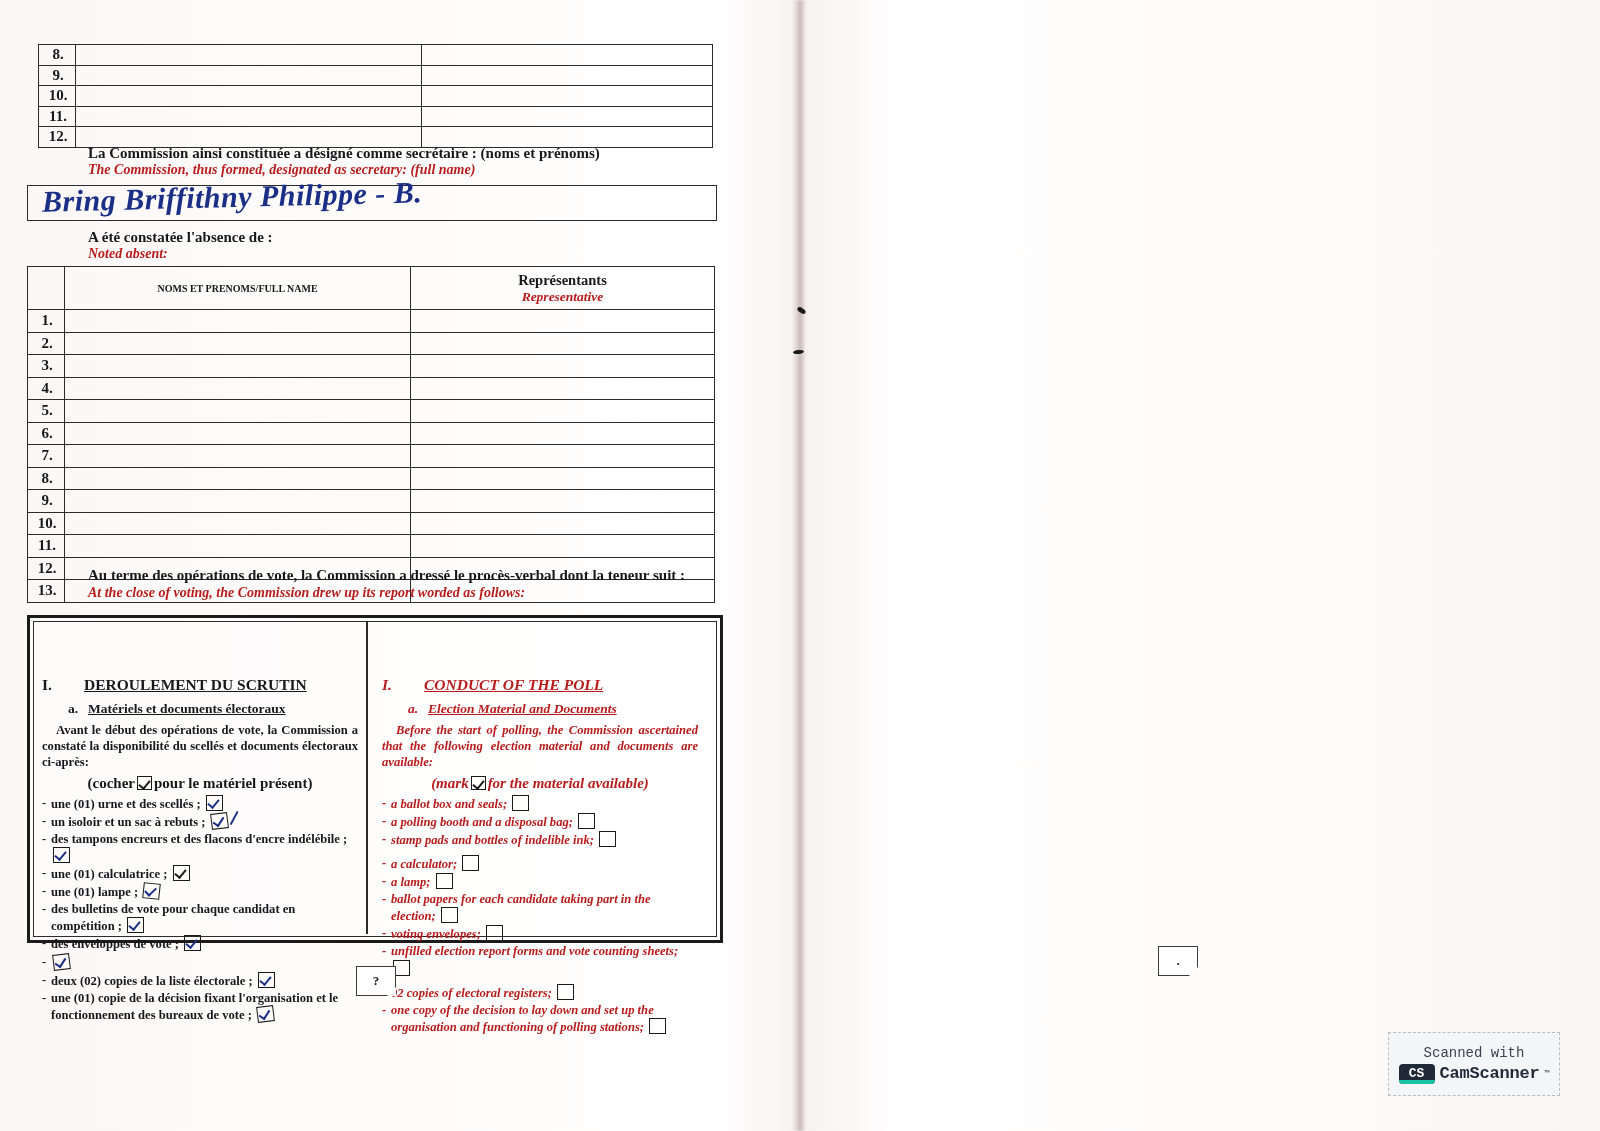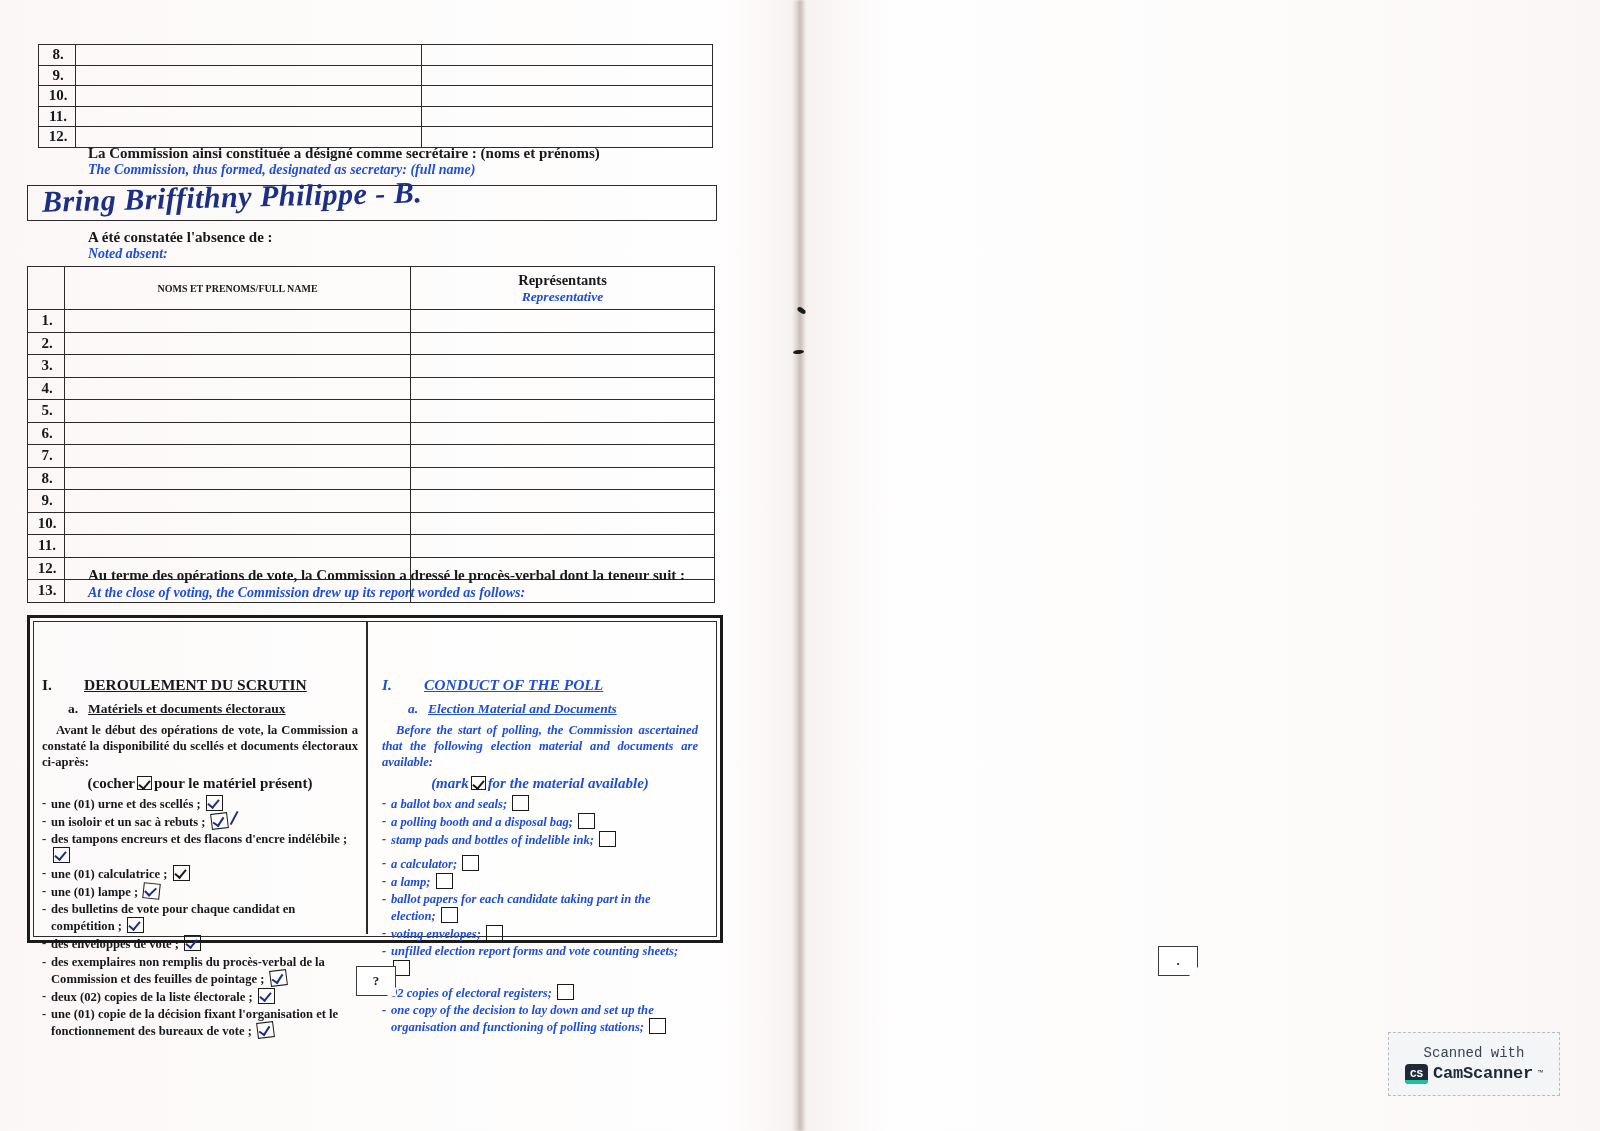--- a/index.html
+++ b/index.html
@@ -16,21 +16,21 @@
   .seam{position:absolute;left:792px;top:0;width:14px;height:1131px;
      background:linear-gradient(90deg,rgba(190,175,172,0) 0%,
      rgba(176,158,154,.45) 45%,rgba(150,130,126,.55) 55%,
      rgba(190,175,172,0) 100%);filter:blur(1px);}
   .pg{position:absolute;}
   .pgL{left:0;top:0;width:795px;height:1131px;}
   .pgR{left:800px;top:0;width:800px;height:1131px;}
 
   
   .fr{font-family:"Liberation Serif",serif;font-weight:700;color:#16181c;}
-  .en{font-family:"Liberation Serif",serif;font-weight:700;font-style:italic;color:#1d4ed8;}
+  .en{font-family:"Liberation Serif",serif;font-weight:700;font-style:italic;color:#b91c1c;}
   .ctr{text-align:center;}
   .just{text-align:justify;}
   .u{text-decoration:underline;}
 
   
   .tbl{position:absolute;border-collapse:collapse;table-layout:fixed;}
   .tbl td,.tbl th{border:1px solid #2b2b2b;padding:0;}
   .tbl .num{width:34px;text-align:center;font-weight:700;font-size:15px;
      font-family:"Liberation Serif",serif;color:#16181c;padding-left:2px;}
 
@@ -93,22 +93,22 @@
   .corner::after{content:"";position:absolute;right:-1px;bottom:-1px;
      border-width:0 0 9px 9px;border-style:solid;border-color:transparent transparent #fdfbfa transparent;}
 
   
   #camscanner{position:absolute;left:1388px;top:1032px;width:170px;height:62px;
      background:#f4f5f7;border:1px dashed #b9bcc2;
      display:flex;flex-direction:column;align-items:center;justify-content:center;
      font-family:Liberation Mono, monospace;}
   #camscanner .l1{font-size:14px;color:#3c4250;margin-bottom:3px;}
   #camscanner .l2{display:flex;align-items:center;gap:5px;}
-  #camscanner .cs{width:23px;height:20px;border-radius:4px;background:#1f2937;
-     color:#fff;font-size:11px;font-weight:700;display:flex;align-items:center;
+  #camscanner .cs{width:36px;height:20px;border-radius:4px;background:#1f2937;
+     color:#fff;font-size:13px;font-weight:700;display:flex;align-items:center;
      justify-content:center;position:relative;overflow:hidden;}
   #camscanner .cs::after{content:"";position:absolute;left:0;right:0;bottom:0;
      height:4px;background:#17c3a2;}
   #camscanner .nm{font-size:17px;font-weight:700;color:#1f2937;letter-spacing:-.2px;}
   #camscanner .tm{font-size:8px;color:#1f2937;vertical-align:super;}
 
   .smudge{position:absolute;background:#1a1a1a;border-radius:50%;}
 </style>
 </head>
 <body>
@@ -255,21 +255,21 @@
         <span>(cocher</span><span class="cb sm tick blk"></span><span>pour le matériel présent)</span>
       </div>
       <ul class="chk fr">
         <li><span>une (01) urne et des scellés ;</span> <span class="cb tick ink"></span></li>
         <li><span>un isoloir et un sac à rebuts ;</span> <span class="cbover"><span class="cb tick ink rot"></span><span class="stroke"></span></span></li>
         <li><span>des tampons encreurs et des flacons d'encre indélébile ;</span> <span class="cb tick ink"></span></li>
         <li><span>une (01) calculatrice ;</span> <span class="cb tick blk"></span></li>
         <li><span>une (01) lampe ;</span> <span class="cb tick ink rot2"></span></li>
         <li><span>des bulletins de vote pour chaque candidat en compétition ;</span> <span class="cb tick ink"></span></li>
         <li><span>des enveloppes de vote ;</span> <span class="cb tick ink"></span></li>
-        <li><span>des exemplaires non remplis du procès-verbal de la Commission et des feuilles de pointage ;</span> <span class="cb tick ink rot"></span></li>
+        <li> <span class="cb tick ink rot"></span></li>
         <li><span>deux (02) copies de la liste électorale ;</span> <span class="cb tick ink"></span></li>
         <li><span>une (01) copie de la décision fixant l'organisation et le fonctionnement des bureaux de vote ;</span> <span class="cb tick ink rot"></span></li>
       </ul>
     </div>
 
     <div class="boxcol r">
       <div class="blk-title en">
         <span class="rom">I.</span><span class="u">CONDUCT OF THE POLL</span>
       </div>
       <div class="blk-sub en">

